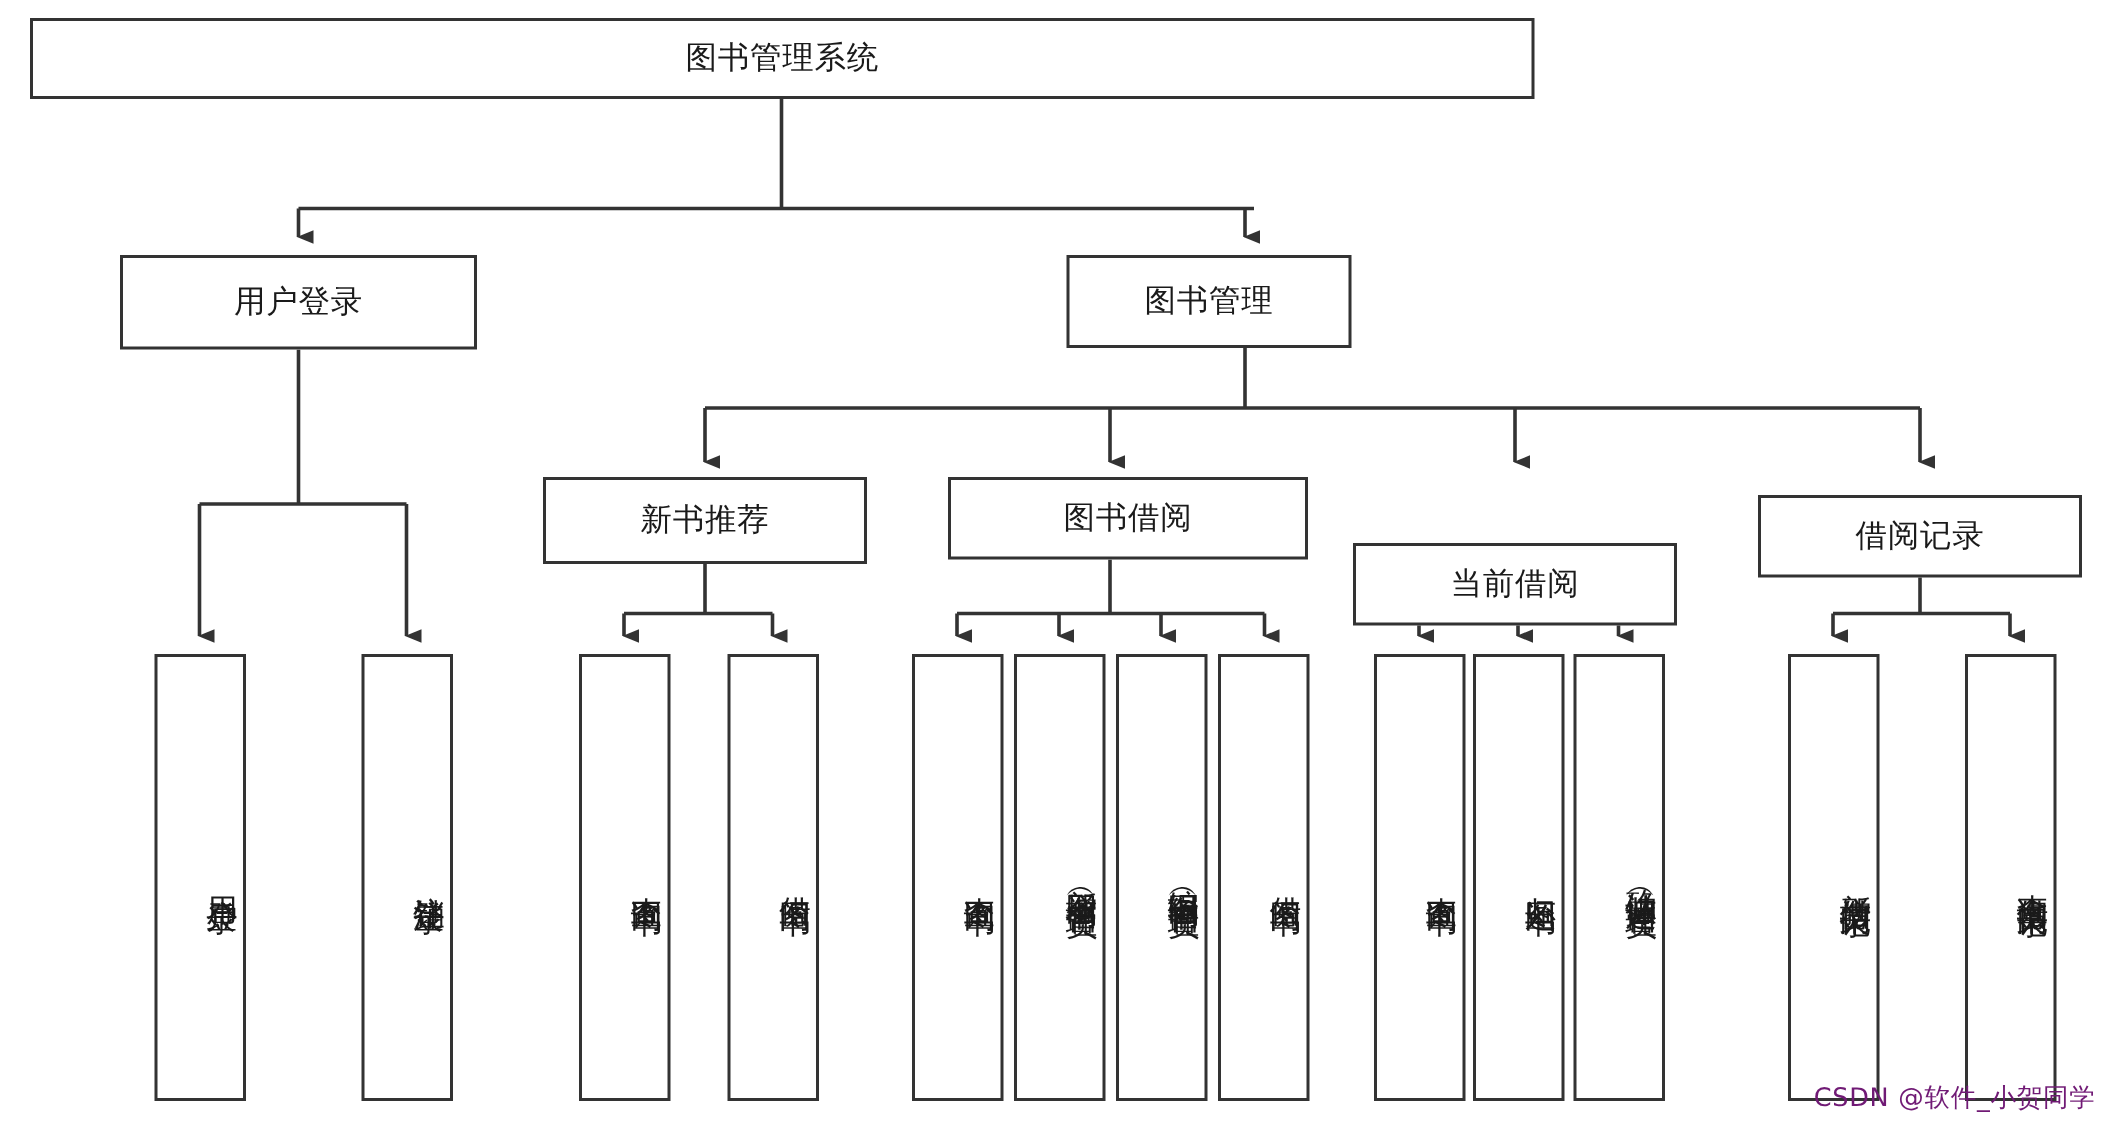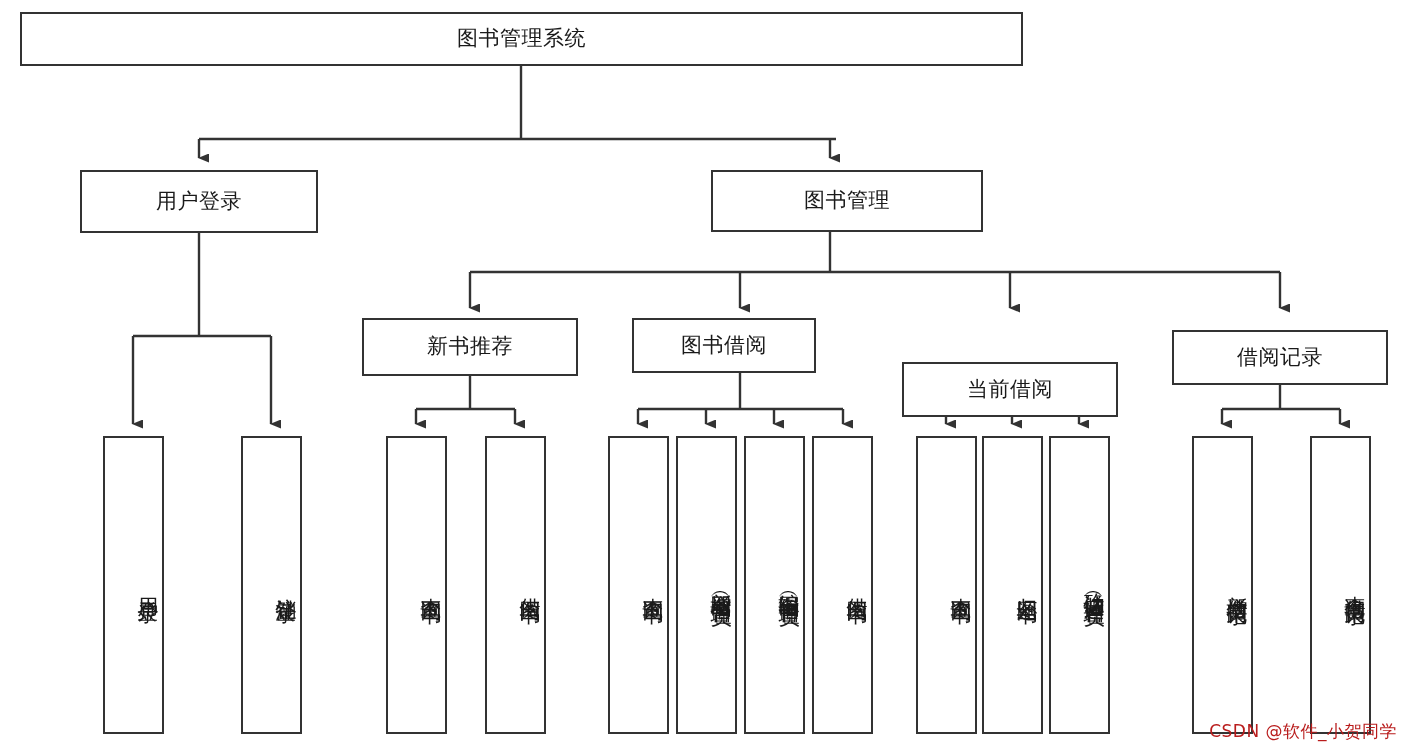--- a/index.html
+++ b/index.html
@@ -47,21 +47,21 @@
   .node-v span{
     writing-mode:vertical-rl;
     text-orientation:upright;
     display:block;
   }
   .watermark{
     position:absolute;
     right:8px;
     bottom:4px;
     font-size:17px;
-    color:#b91c1c;
+    color:#701a75;
     white-space:nowrap;
     letter-spacing:0.5px;
     pointer-events:none;
   }
   svg.edges{
     position:absolute;
     left:0;top:0;
     width:1405px;height:747px;
     pointer-events:none;
   }
@@ -122,29 +122,29 @@
   </svg>
 
   <div class="node node-h" style="left:20px;top:12px;width:1003px;height:54px;">
     <span>图书管理系统</span>
   </div>
 
   <div class="node node-h" style="left:80px;top:170px;width:238px;height:63px;">
     <span>用户登录</span>
   </div>
 
-  <div class="node node-h" style="left:711px;top:170px;width:272px;height:62px;">
+  <div class="node node-h" style="left:711px;top:170px;width:190px;height:62px;">
     <span>图书管理</span>
   </div>
 
   <div class="node node-h" style="left:362px;top:318px;width:216px;height:58px;">
     <span>新书推荐</span>
   </div>
 
-  <div class="node node-h" style="left:632px;top:318px;width:184px;height:55px;">
+  <div class="node node-h" style="left:632px;top:318px;width:240px;height:55px;">
     <span>图书借阅</span>
   </div>
 
   <div class="node node-h" style="left:902px;top:318px;width:216px;height:55px;margin-top:44px;">
     <span>当前借阅</span>
   </div>
 
   <div class="node node-h" style="left:1172px;top:330px;width:216px;height:55px;">
     <span>借阅记录</span>
   </div>

